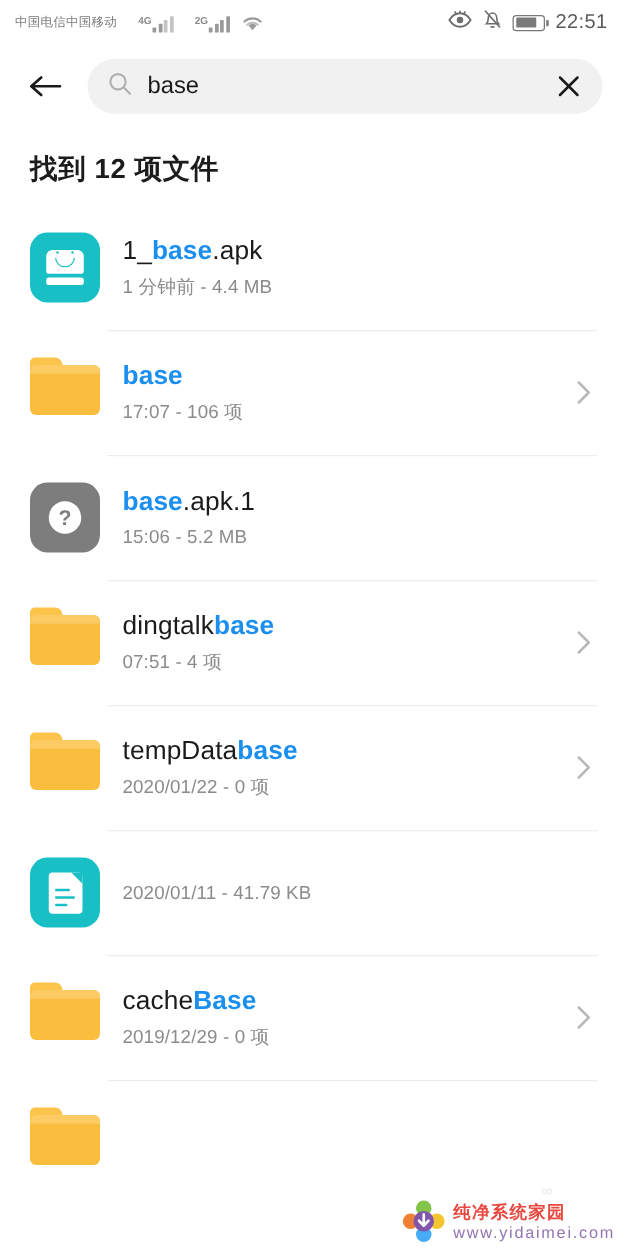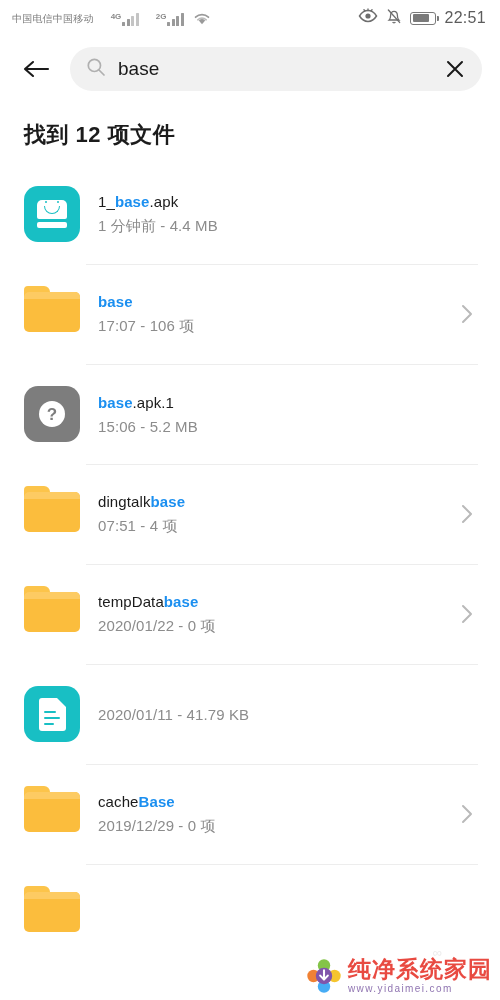--- a/index.html
+++ b/index.html
@@ -149,34 +149,34 @@
     border-color: transparent #18bfc4 transparent transparent;
   }
   .doc-page i {
     position: absolute; left: 5px; height: 2.2px; background: #18bfc4; border-radius: 1px; display: block;
   }
   .doc-page i:nth-of-type(1) { top: 13px; width: 12px; }
   .doc-page i:nth-of-type(2) { top: 19px; width: 16px; }
   .doc-page i:nth-of-type(3) { top: 25px; width: 10px; }
 
   .meta { flex: 1 1 auto; min-width: 0; display: flex; flex-direction: column; gap: 7px; }
-  .fname { font-size: 15px; color: #1b1b1b; white-space: nowrap; letter-spacing: .1px; }
+  .fname { font-size: 21px; color: #1b1b1b; white-space: nowrap; letter-spacing: .1px; }
   .fname .hl { color: #1b8ff0; font-weight: bold; }
   .fsub { font-size: 15px; color: #8c8c8c; letter-spacing: .1px; }
   .chev { width: 26px; flex: 0 0 auto; display: flex; align-items: center; justify-content: center; cursor: pointer;}
 
   
   .watermark {
     position: absolute; right: 8px; bottom: 6px;
     display: flex; align-items: center; gap: 7px; opacity: .96;
   }
   .wm-logo { width: 34px; height: 34px; position: relative; }
   .wm-text { display: flex; flex-direction: column; line-height: 1; }
-  .wm-title { font-size: 23px; font-weight: bold; color: #e8433a; letter-spacing: 1px; }
-  .wm-url { font-size: 10px; color: #8b6fae; letter-spacing: 1.4px; margin-top: 3px; }
+  .wm-title { font-size: 14px; font-weight: bold; color: #e8433a; letter-spacing: 1px; }
+  .wm-url { font-size: 13px; color: #8b6fae; letter-spacing: 1.4px; margin-top: 3px; }
   .wm-ghost {
     position: absolute; right: 56px; bottom: 40px;
     font-size: 13px; color: #ececec; letter-spacing: 2px;
   }
 </style>
 </head>
 <body>
 
 <div class="phone">
 

